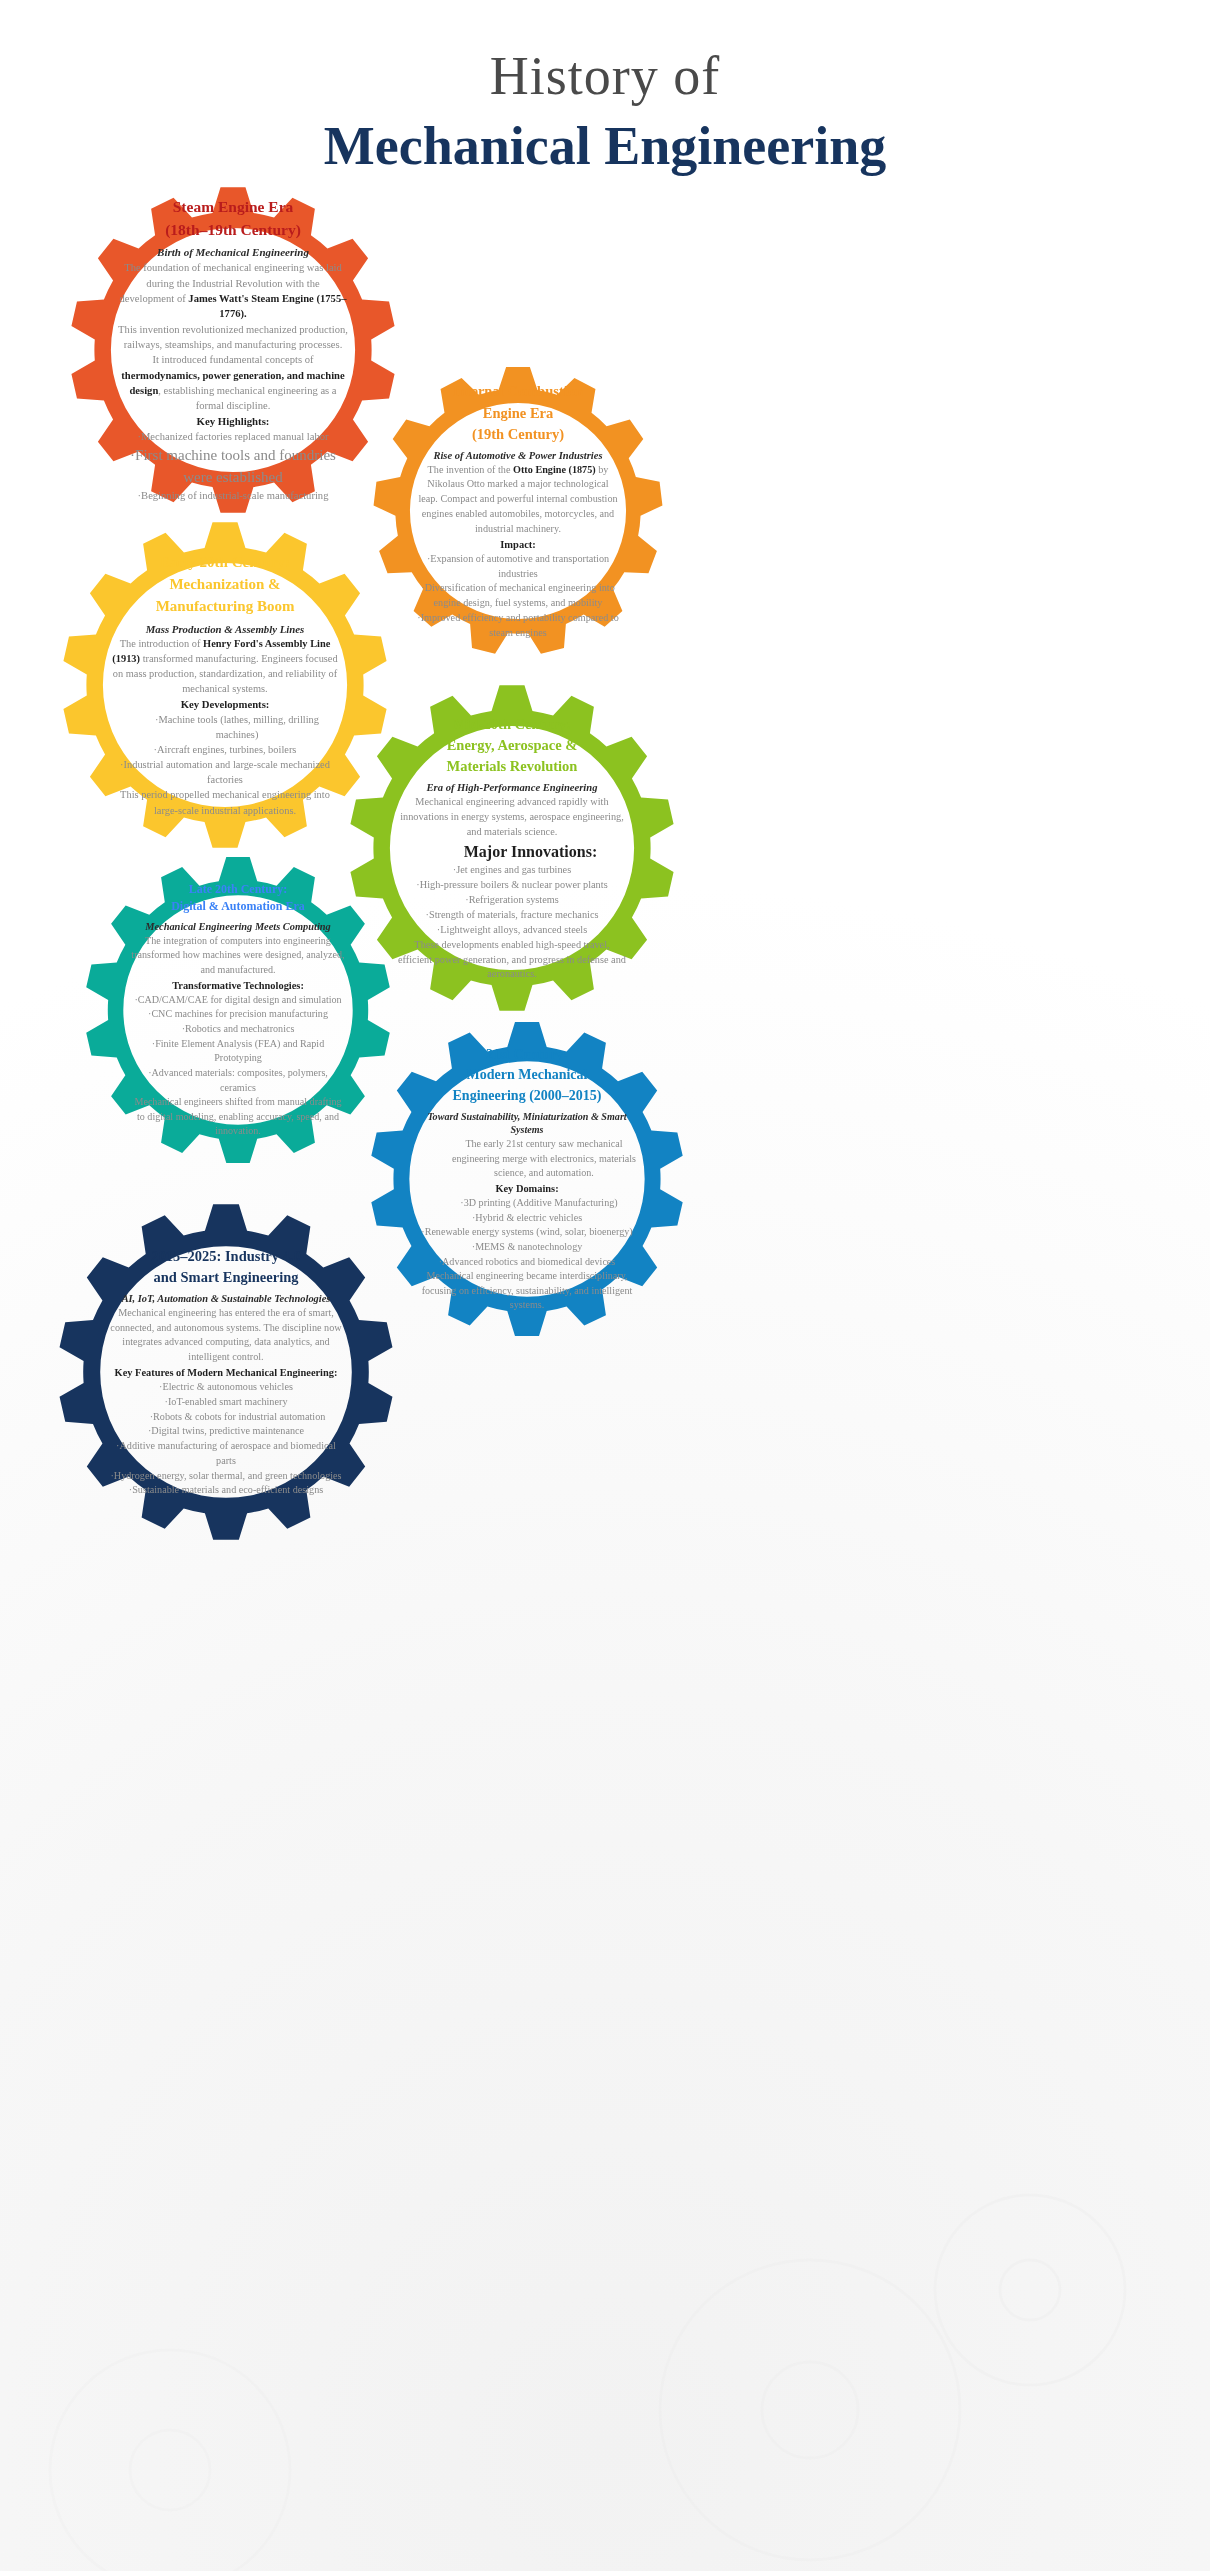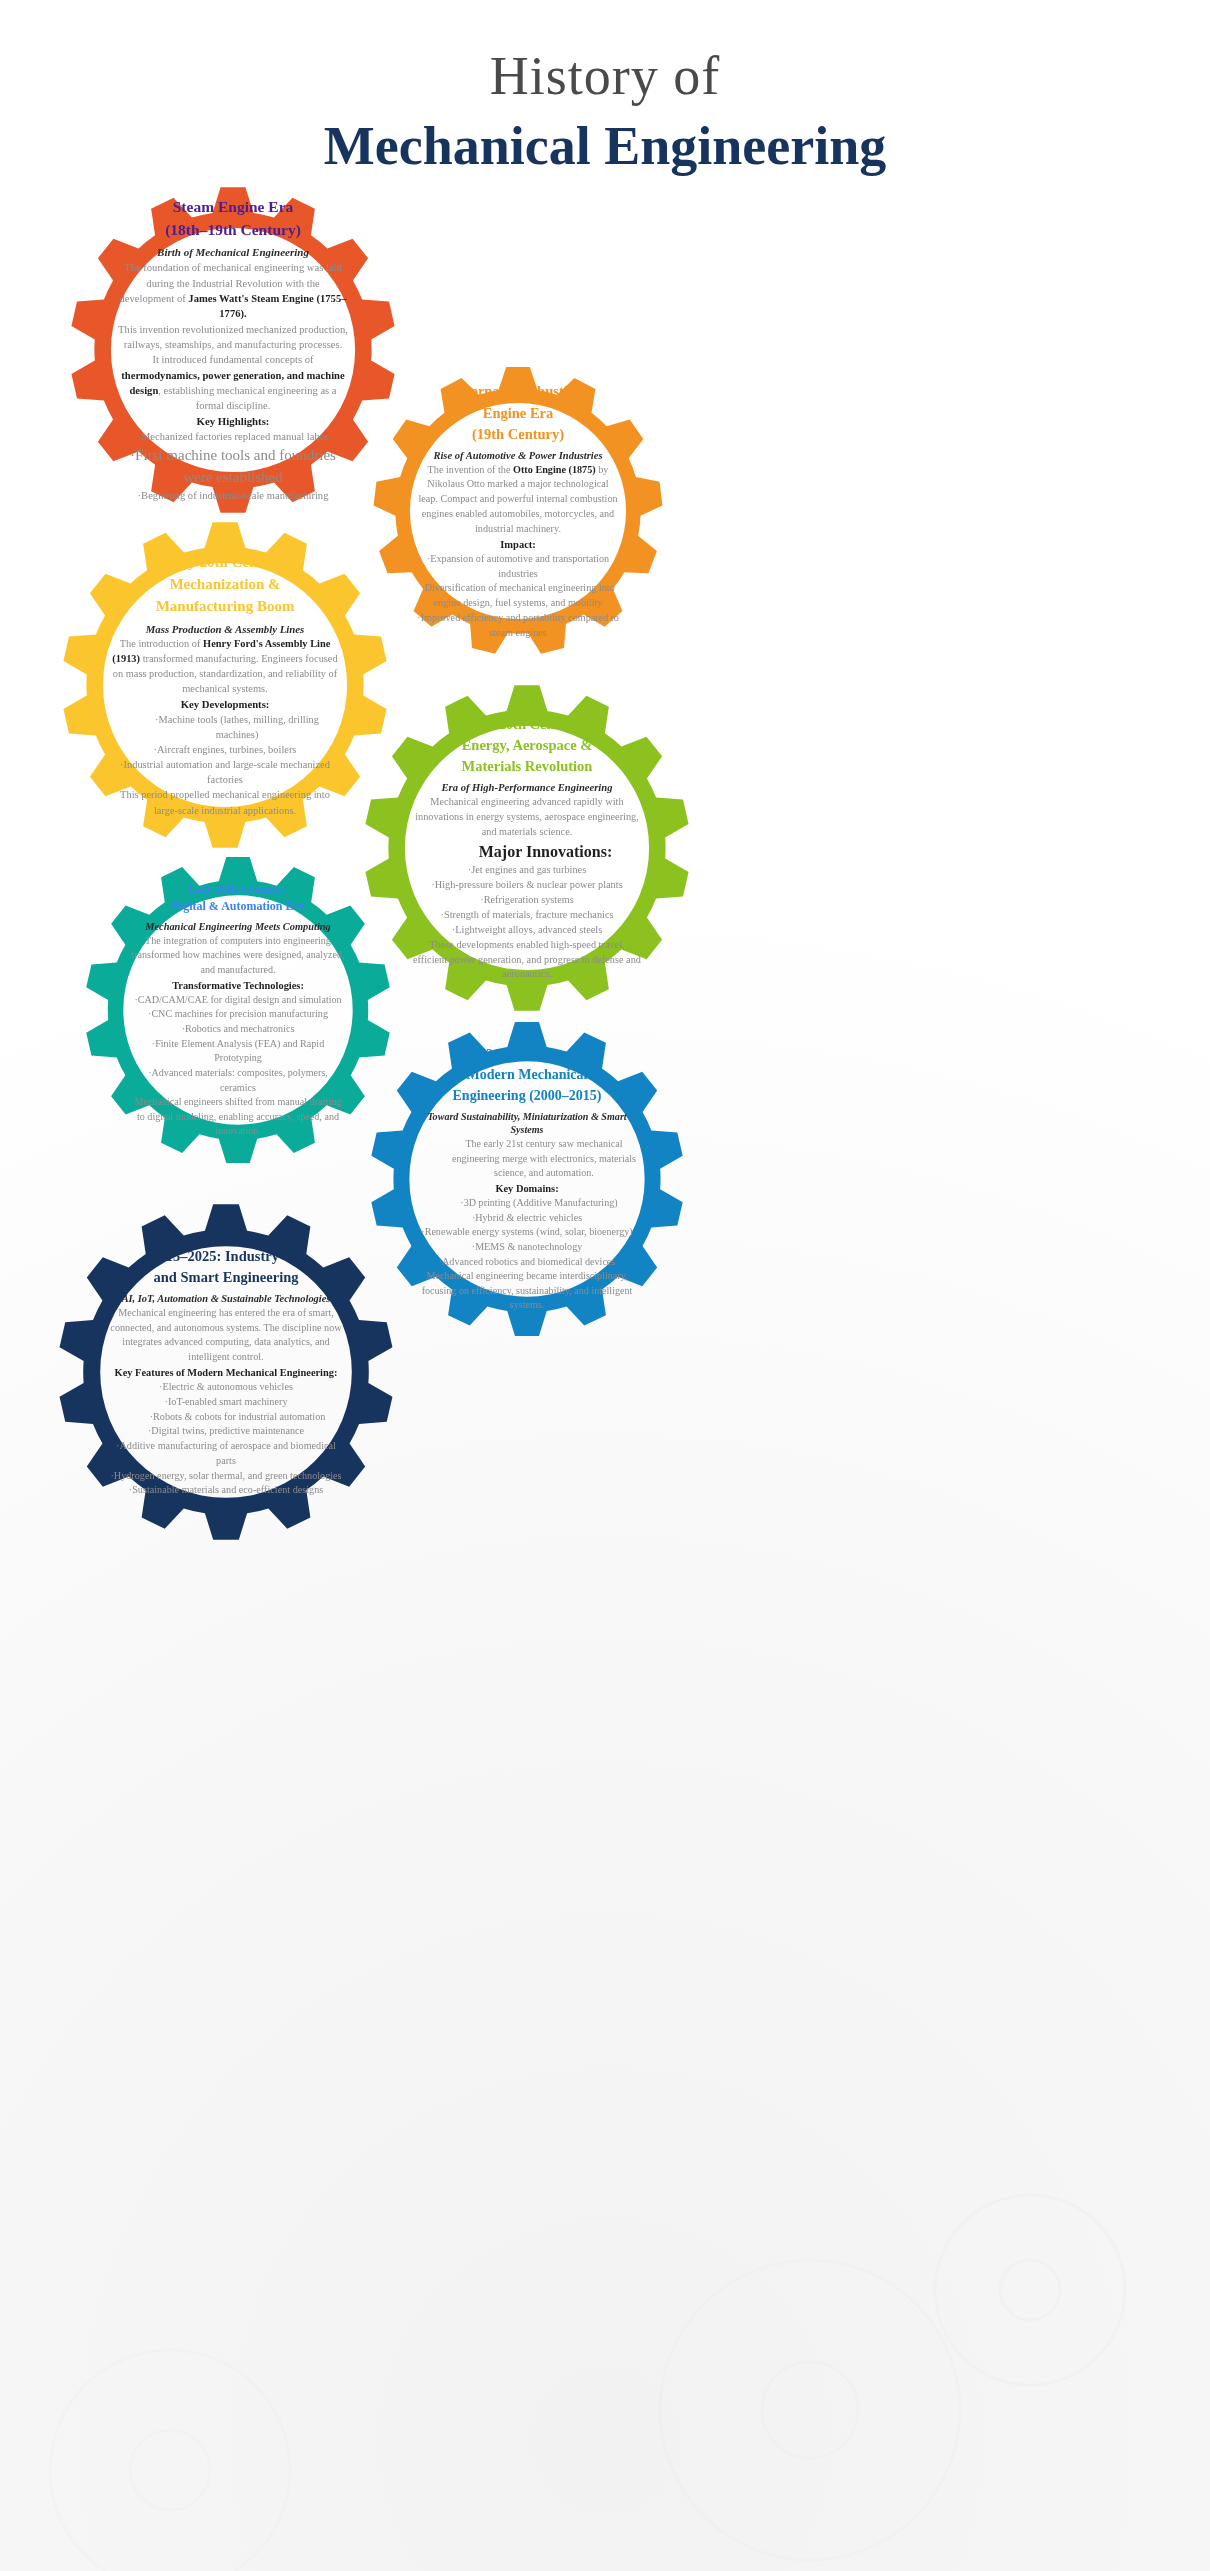--- a/index.html
+++ b/index.html
@@ -87,21 +87,21 @@
 <div class="header">
   <div class="title-top">History of</div>
   <div class="title-main">Mechanical Engineering</div>
 </div>
 
 <div class="gear" style="left:68px; top:185px; width:330px; height:330px;">
   <svg width="330" height="330" viewBox="0 0 200 200">
     <path class="gp1" d="M87.60,16.92 L92.45,1.29 L107.55,1.29 L112.40,16.92 A84,84 0 0 1 124.88,19.77 L136.03,7.79 L149.63,14.34 L147.22,30.53 A84,84 0 0 1 157.23,38.51 L172.47,32.55 L181.88,44.35 L172.68,57.89 A84,84 0 0 1 178.24,69.43 L194.56,70.68 L197.92,85.39 L183.76,93.60 A84,84 0 0 1 183.76,106.40 L197.92,114.61 L194.56,129.32 L178.24,130.57 A84,84 0 0 1 172.68,142.11 L181.88,155.65 L172.47,167.45 L157.23,161.49 A84,84 0 0 1 147.22,169.47 L149.63,185.66 L136.03,192.21 L124.88,180.23 A84,84 0 0 1 112.40,183.08 L107.55,198.71 L92.45,198.71 L87.60,183.08 A84,84 0 0 1 75.12,180.23 L63.97,192.21 L50.37,185.66 L52.78,169.47 A84,84 0 0 1 42.77,161.49 L27.53,167.45 L18.12,155.65 L27.32,142.11 A84,84 0 0 1 21.76,130.57 L5.44,129.32 L2.08,114.61 L16.24,106.40 A84,84 0 0 1 16.24,93.60 L2.08,85.39 L5.44,70.68 L21.76,69.43 A84,84 0 0 1 27.32,57.89 L18.12,44.35 L27.53,32.55 L42.77,38.51 A84,84 0 0 1 52.78,30.53 L50.37,14.34 L63.97,7.79 L75.12,19.77 A84,84 0 0 1 87.60,16.92 Z M174.00,100.00 A74,74 0 1 0 26.00,100.00 A74,74 0 1 0 174.00,100.00 Z" fill="#e8572a" fill-rule="evenodd"></path>
   </svg>
   <div class="gear-inner" style="left:44px; top:44px; width:242px; height:242px;">
-    <div class="g-title" style="font-size:15.5px; color:#4c1d95;">
+    <div class="g-title" style="font-size:15.5px; color:#b91c1c;">
       <div>Steam Engine Era</div>
       <div>(18th–19th Century)</div>
     </div>
     <div class="g-sub" style="font-size:11px;">Birth of Mechanical Engineering</div>
     <div class="g-body" style="font-size:10.6px;">
       <span>The foundation of mechanical engineering was laid during the Industrial Revolution with the development of </span><b>James Watt's Steam Engine (1755–1776).</b>
     </div>
     <div class="g-body" style="font-size:10.6px;">This invention revolutionized mechanized production, railways, steamships, and manufacturing processes.</div>
     <div class="g-body" style="font-size:10.6px;">
       <span>It introduced fundamental concepts of </span><b>thermodynamics, power generation, and machine design</b><span>, establishing mechanical engineering as a formal discipline.</span>
@@ -149,21 +149,21 @@
       <span>The introduction of </span><b>Henry Ford's Assembly Line (1913)</b><span> transformed manufacturing. Engineers focused on mass production, standardization, and reliability of mechanical systems.</span>
     </div>
     <div class="g-head" style="font-size:10.7px;">Key Developments:</div>
     <div class="g-li" style="font-size:10.4px;margin-left:24px;">·Machine tools (lathes, milling, drilling machines)</div>
     <div class="g-li" style="font-size:10.4px;">·Aircraft engines, turbines, boilers</div>
     <div class="g-li" style="font-size:10.4px;">·Industrial automation and large-scale mechanized factories</div>
     <div class="g-body" style="font-size:10.4px;">This period propelled mechanical engineering into large-scale industrial applications.</div>
   </div>
 </div>
 
-<div class="gear" style="left:362px; top:683px; width:330px; height:330px;">
+<div class="gear" style="left:347px; top:683px; width:330px; height:330px;">
   <svg width="330" height="330" viewBox="0 0 200 200">
     <path class="gp4" d="M87.60,16.92 L92.45,1.29 L107.55,1.29 L112.40,16.92 A84,84 0 0 1 124.88,19.77 L136.03,7.79 L149.63,14.34 L147.22,30.53 A84,84 0 0 1 157.23,38.51 L172.47,32.55 L181.88,44.35 L172.68,57.89 A84,84 0 0 1 178.24,69.43 L194.56,70.68 L197.92,85.39 L183.76,93.60 A84,84 0 0 1 183.76,106.40 L197.92,114.61 L194.56,129.32 L178.24,130.57 A84,84 0 0 1 172.68,142.11 L181.88,155.65 L172.47,167.45 L157.23,161.49 A84,84 0 0 1 147.22,169.47 L149.63,185.66 L136.03,192.21 L124.88,180.23 A84,84 0 0 1 112.40,183.08 L107.55,198.71 L92.45,198.71 L87.60,183.08 A84,84 0 0 1 75.12,180.23 L63.97,192.21 L50.37,185.66 L52.78,169.47 A84,84 0 0 1 42.77,161.49 L27.53,167.45 L18.12,155.65 L27.32,142.11 A84,84 0 0 1 21.76,130.57 L5.44,129.32 L2.08,114.61 L16.24,106.40 A84,84 0 0 1 16.24,93.60 L2.08,85.39 L5.44,70.68 L21.76,69.43 A84,84 0 0 1 27.32,57.89 L18.12,44.35 L27.53,32.55 L42.77,38.51 A84,84 0 0 1 52.78,30.53 L50.37,14.34 L63.97,7.79 L75.12,19.77 A84,84 0 0 1 87.60,16.92 Z M174.00,100.00 A74,74 0 1 0 26.00,100.00 A74,74 0 1 0 174.00,100.00 Z" fill="#8cc220" fill-rule="evenodd"></path>
   </svg>
   <div class="gear-inner" style="left:44px; top:44px; width:242px; height:242px;">
     <div class="g-title" style="font-size:14.5px; color:#8cc220;">
       <div>Mid-20th Century:</div>
       <div>Energy, Aerospace &amp;</div>
       <div>Materials Revolution</div>
     </div>
     <div class="g-sub" style="font-size:10.6px;">Era of High-Performance Engineering</div>

